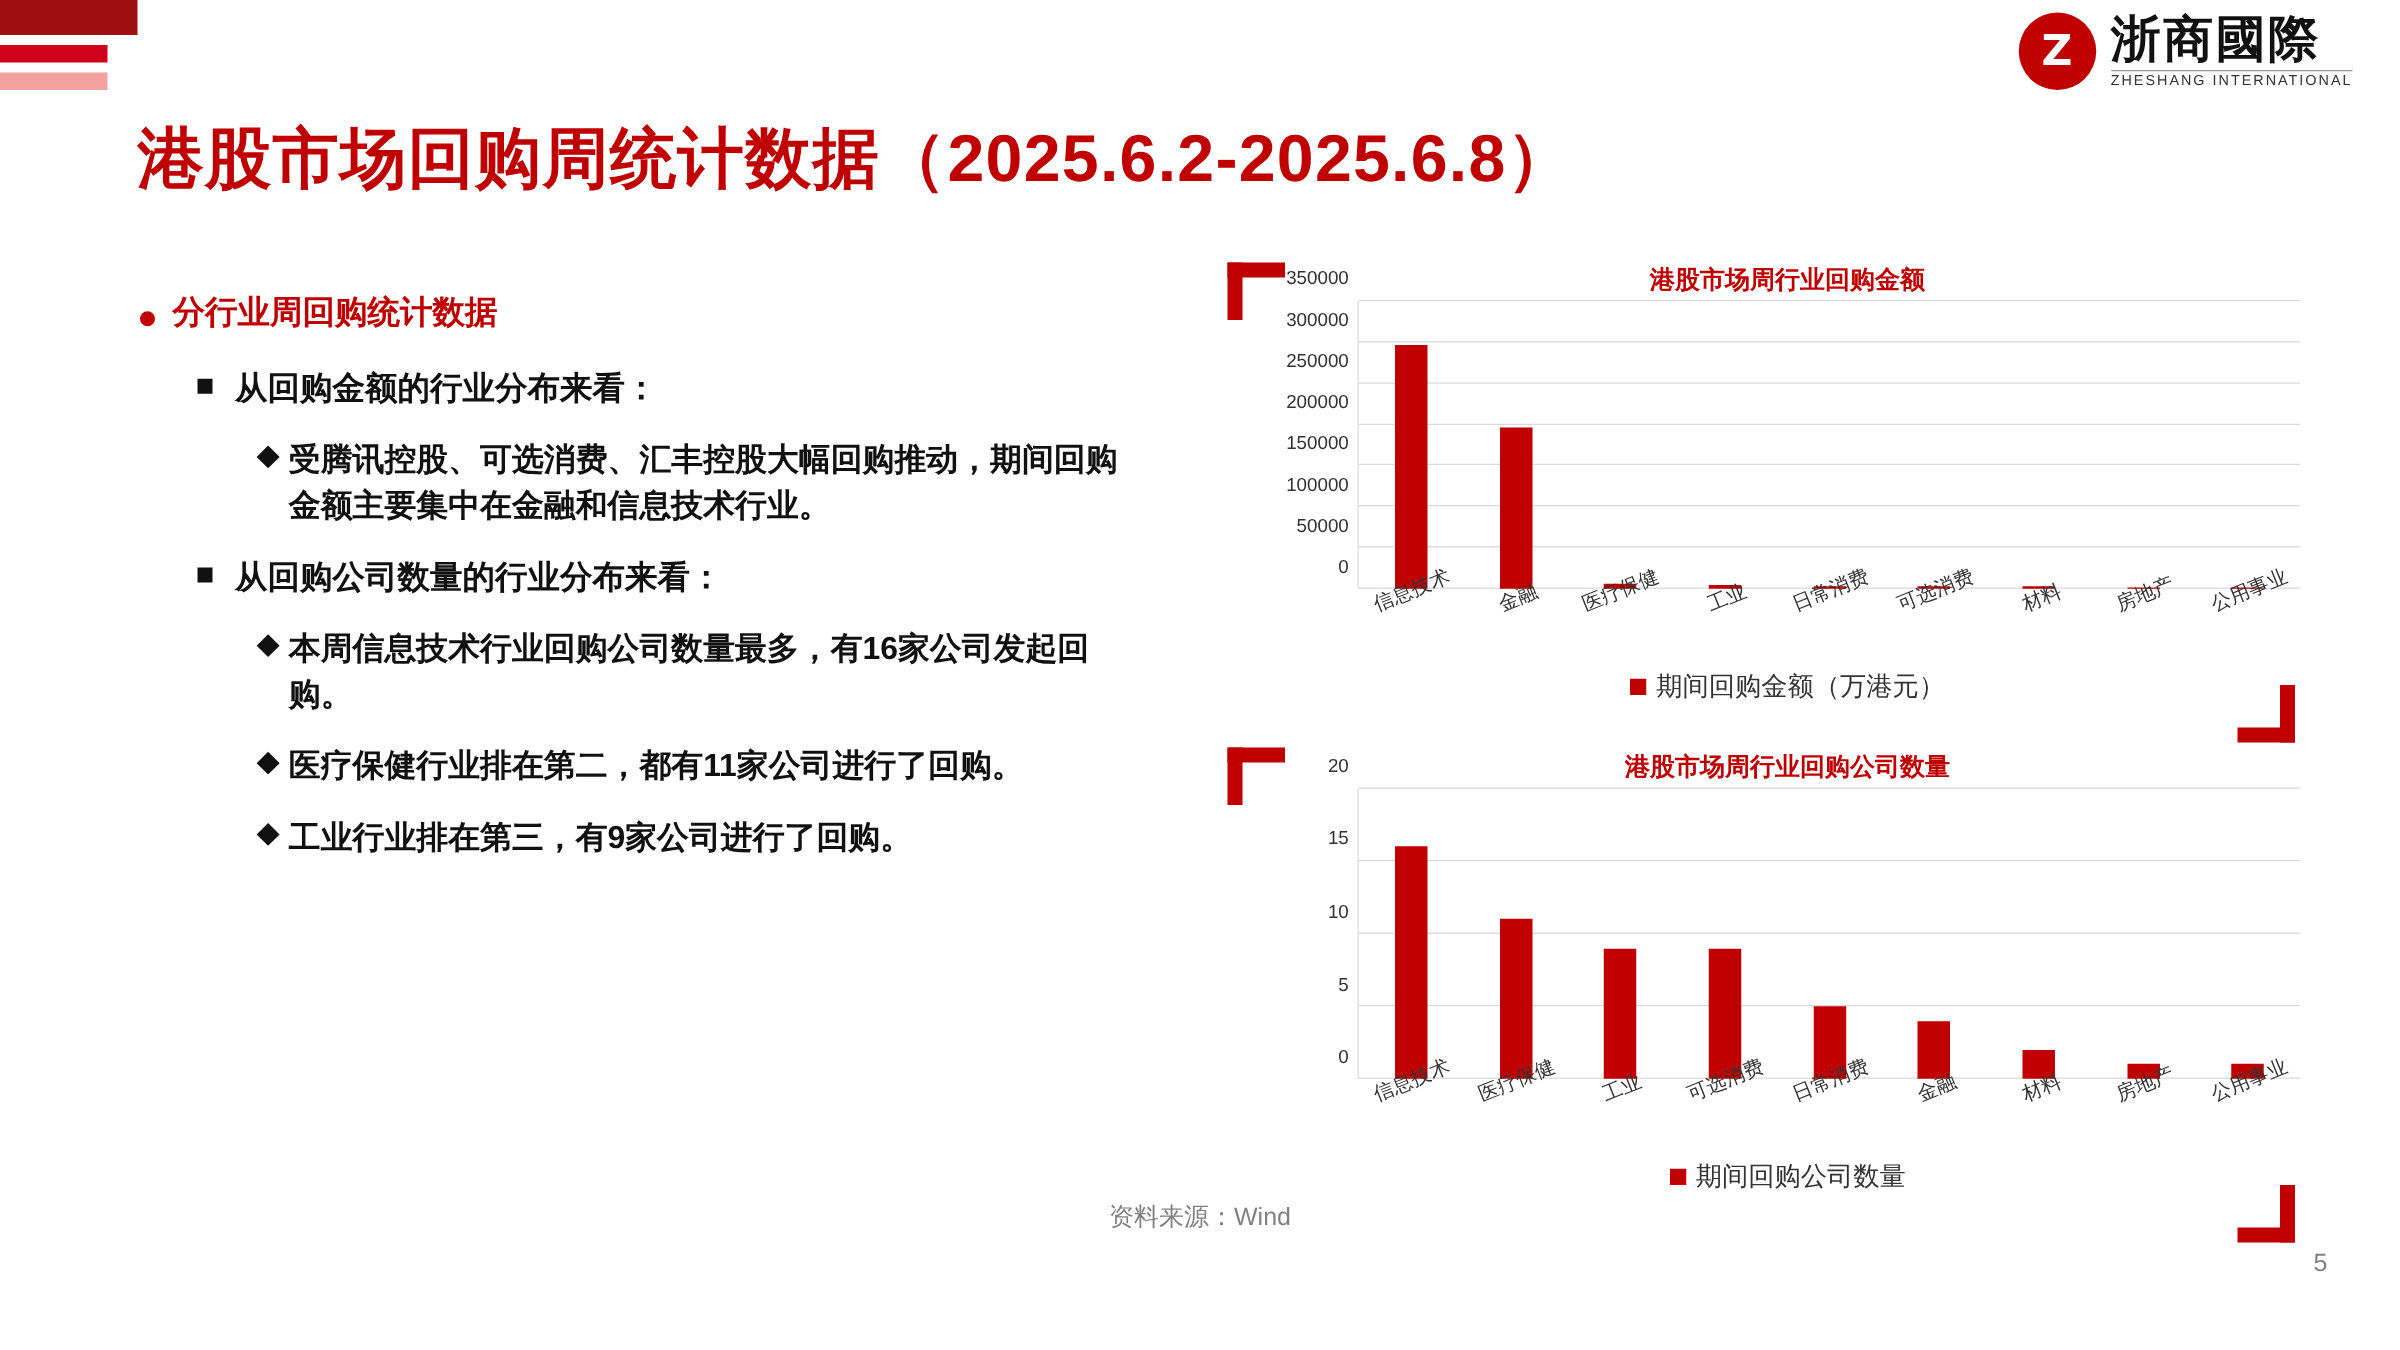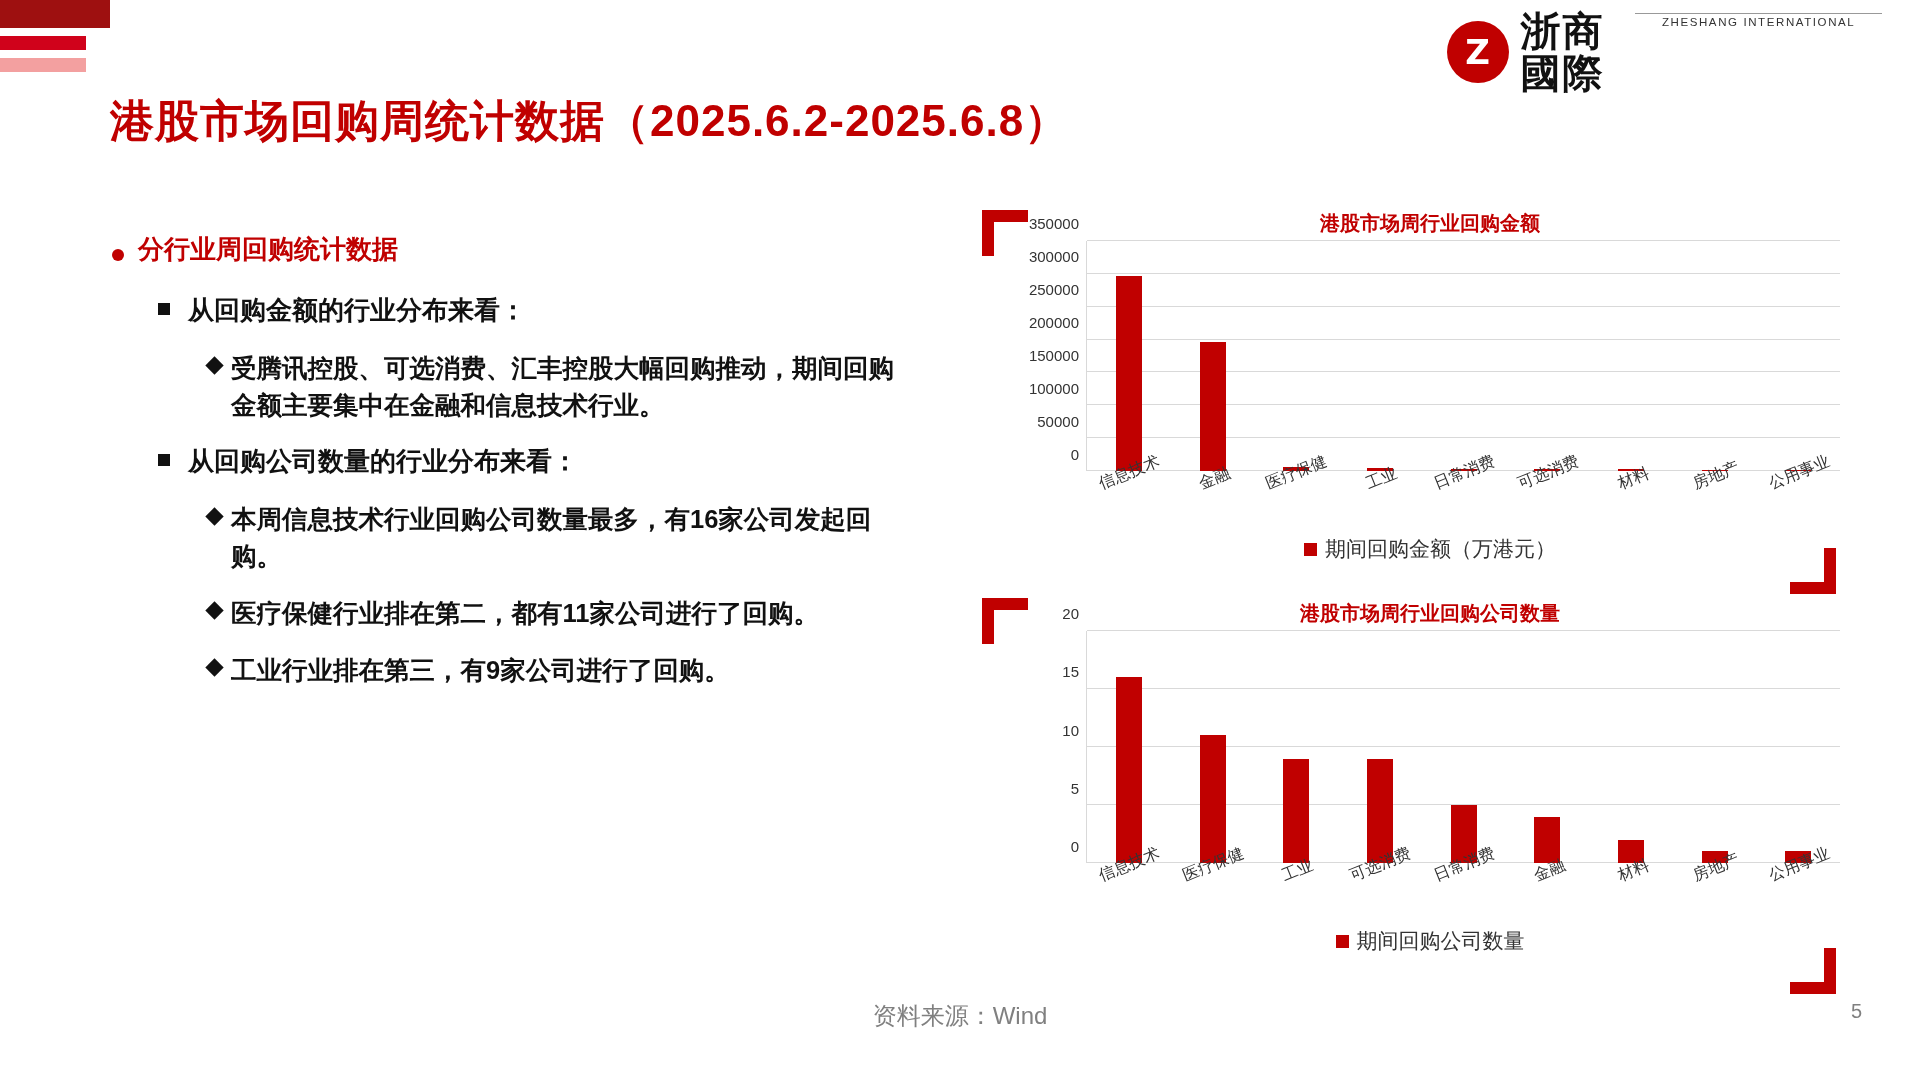--- a/index.html
+++ b/index.html
@@ -26,35 +26,35 @@
     position: absolute; right: 38px; top: 10px;
     display: flex; align-items: center; gap: 12px;
   }
   .logo-mark {
     width: 62px; height: 62px; border-radius: 50%;
     background: #c00000;
     display: flex; align-items: center; justify-content: center;
     color: #ffffff; font-size: 34px; font-weight: bold;
     font-family: "DejaVu Sans", sans-serif;
   }
-  .logo-text { display: flex; flex-direction: row; align-items: flex-start; }
+  .logo-text { display: flex; flex-direction: column; align-items: flex-start; }
   .logo-cn {
     font-size: 40px; font-weight: bold; color: #111111;
     letter-spacing: 2px; line-height: 1.05;
   }
   .logo-en {
     font-size: 11.5px; color: #333333; letter-spacing: 1.6px;
     border-top: 1px solid #999; padding-top: 2px; margin-top: 3px;
     width: 100%; text-align: center;
   }
 
   
   .title {
     position: absolute; left: 110px; top: 92px;
-    font-size: 44px; font-weight: bold; color: #c00000;
+    font-size: 53px; font-weight: bold; color: #c00000;
     letter-spacing: 1px; white-space: nowrap;
   }
 
   
   .content-left {
     position: absolute; left: 112px; top: 232px; width: 870px;
   }
   .lvl1 {
     display: flex; align-items: center; gap: 14px;
     font-size: 26px; font-weight: bold; color: #c00000;
@@ -141,22 +141,22 @@
   .br-br .h { right: 0; bottom: 0; width: 46px; height: 12px; }
   .br-br .v { right: 0; bottom: 0; width: 12px; height: 46px; }
 
   #br1-tl { left: 982px; top: 210px; }
   #br1-br { left: 1790px; top: 548px; }
   #br2-tl { left: 982px; top: 598px; }
   #br2-br { left: 1790px; top: 948px; }
 
   
   .source {
-    position: absolute; left: 0; right: 0; top: 1000px;
-    text-align: center; font-size: 24px; color: #808080;
+    position: absolute; left: 0; right: 0; top: 960px;
+    text-align: center; font-size: 20px; color: #808080;
   }
   .pagenum {
     position: absolute; right: 58px; top: 1000px;
     font-size: 20px; color: #808080;
   }
 </style>
 </head>
 <body>
 
 <div class="slide">

